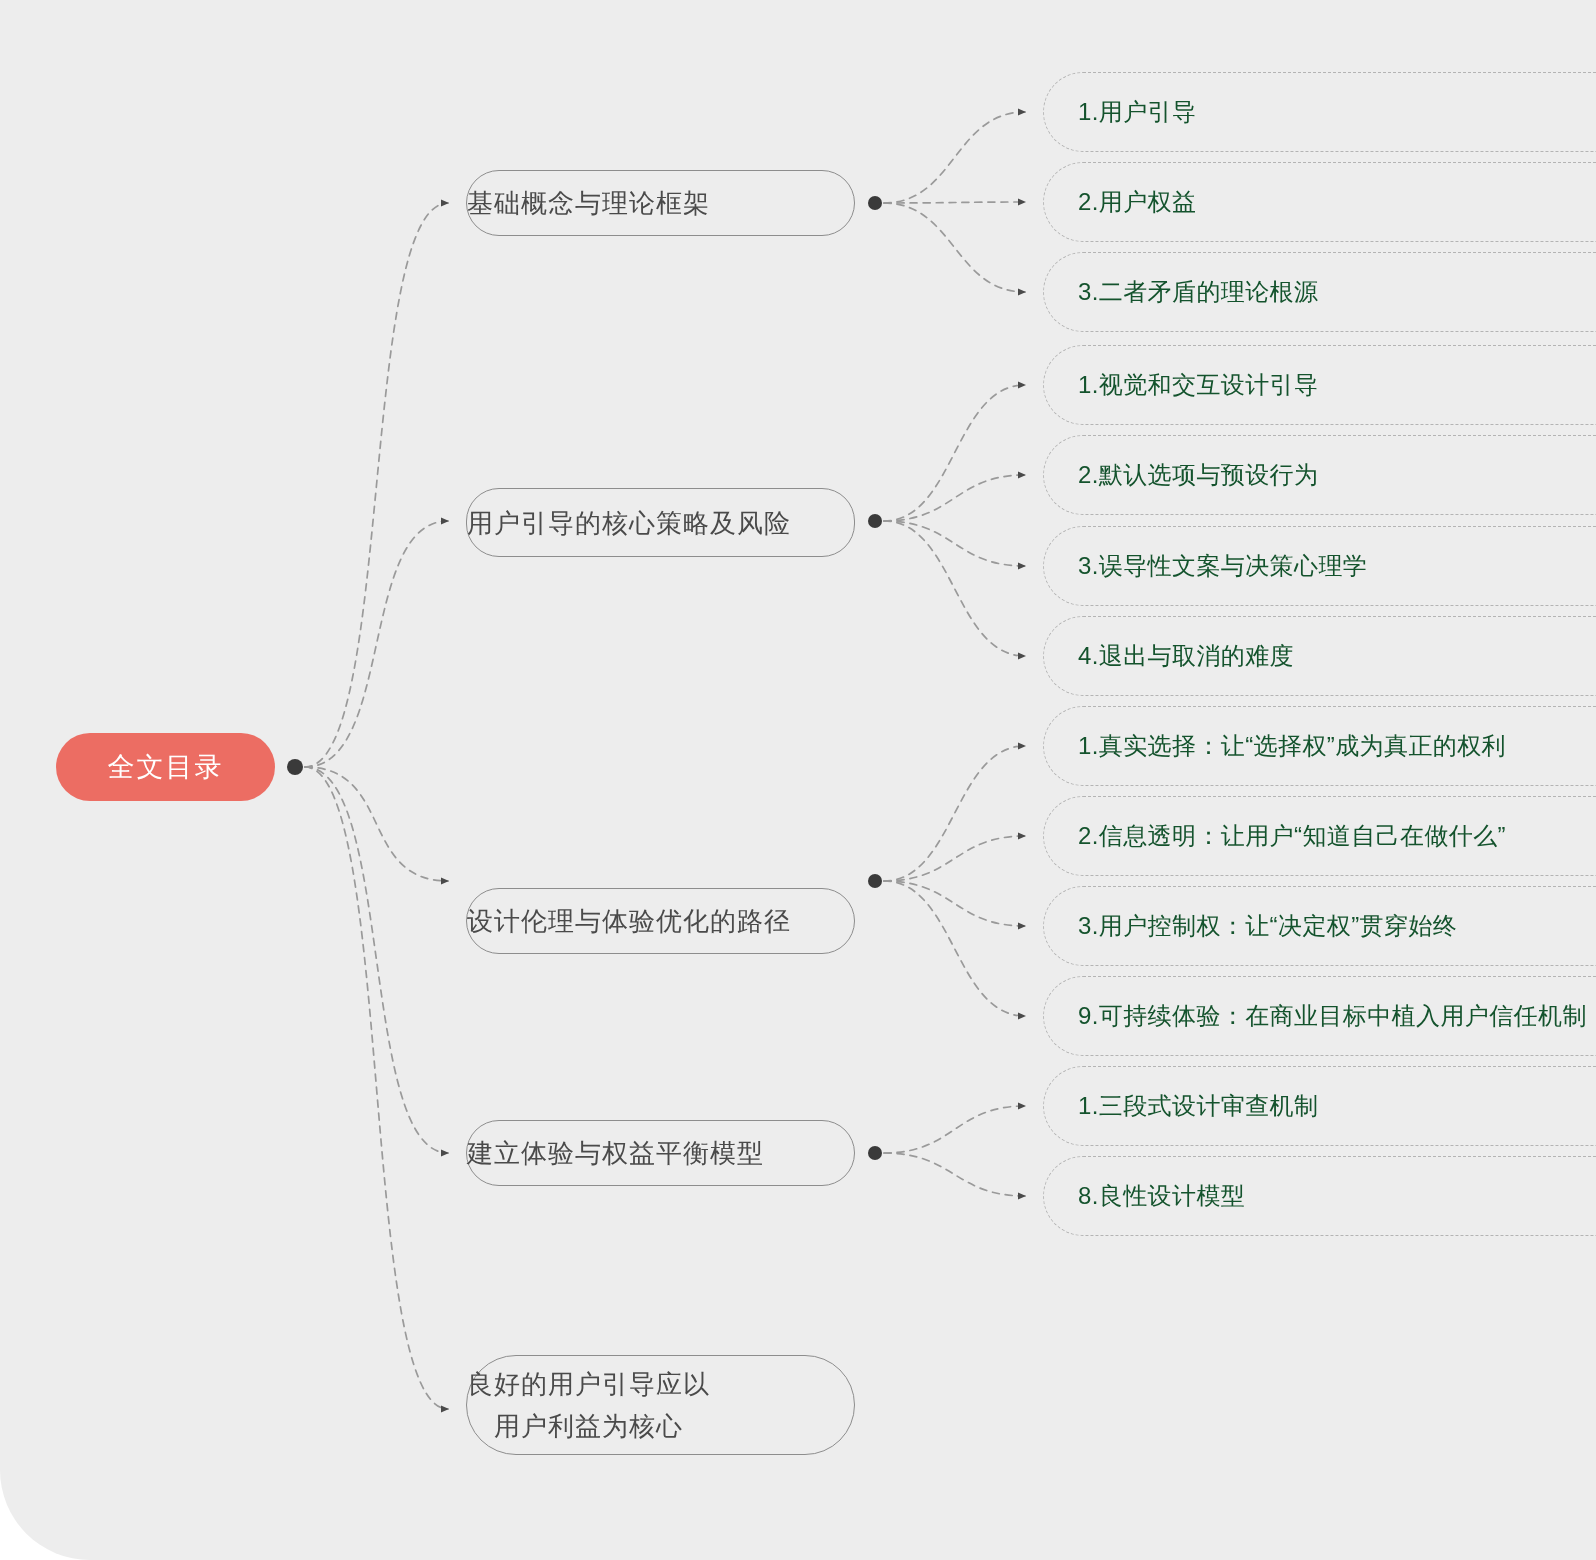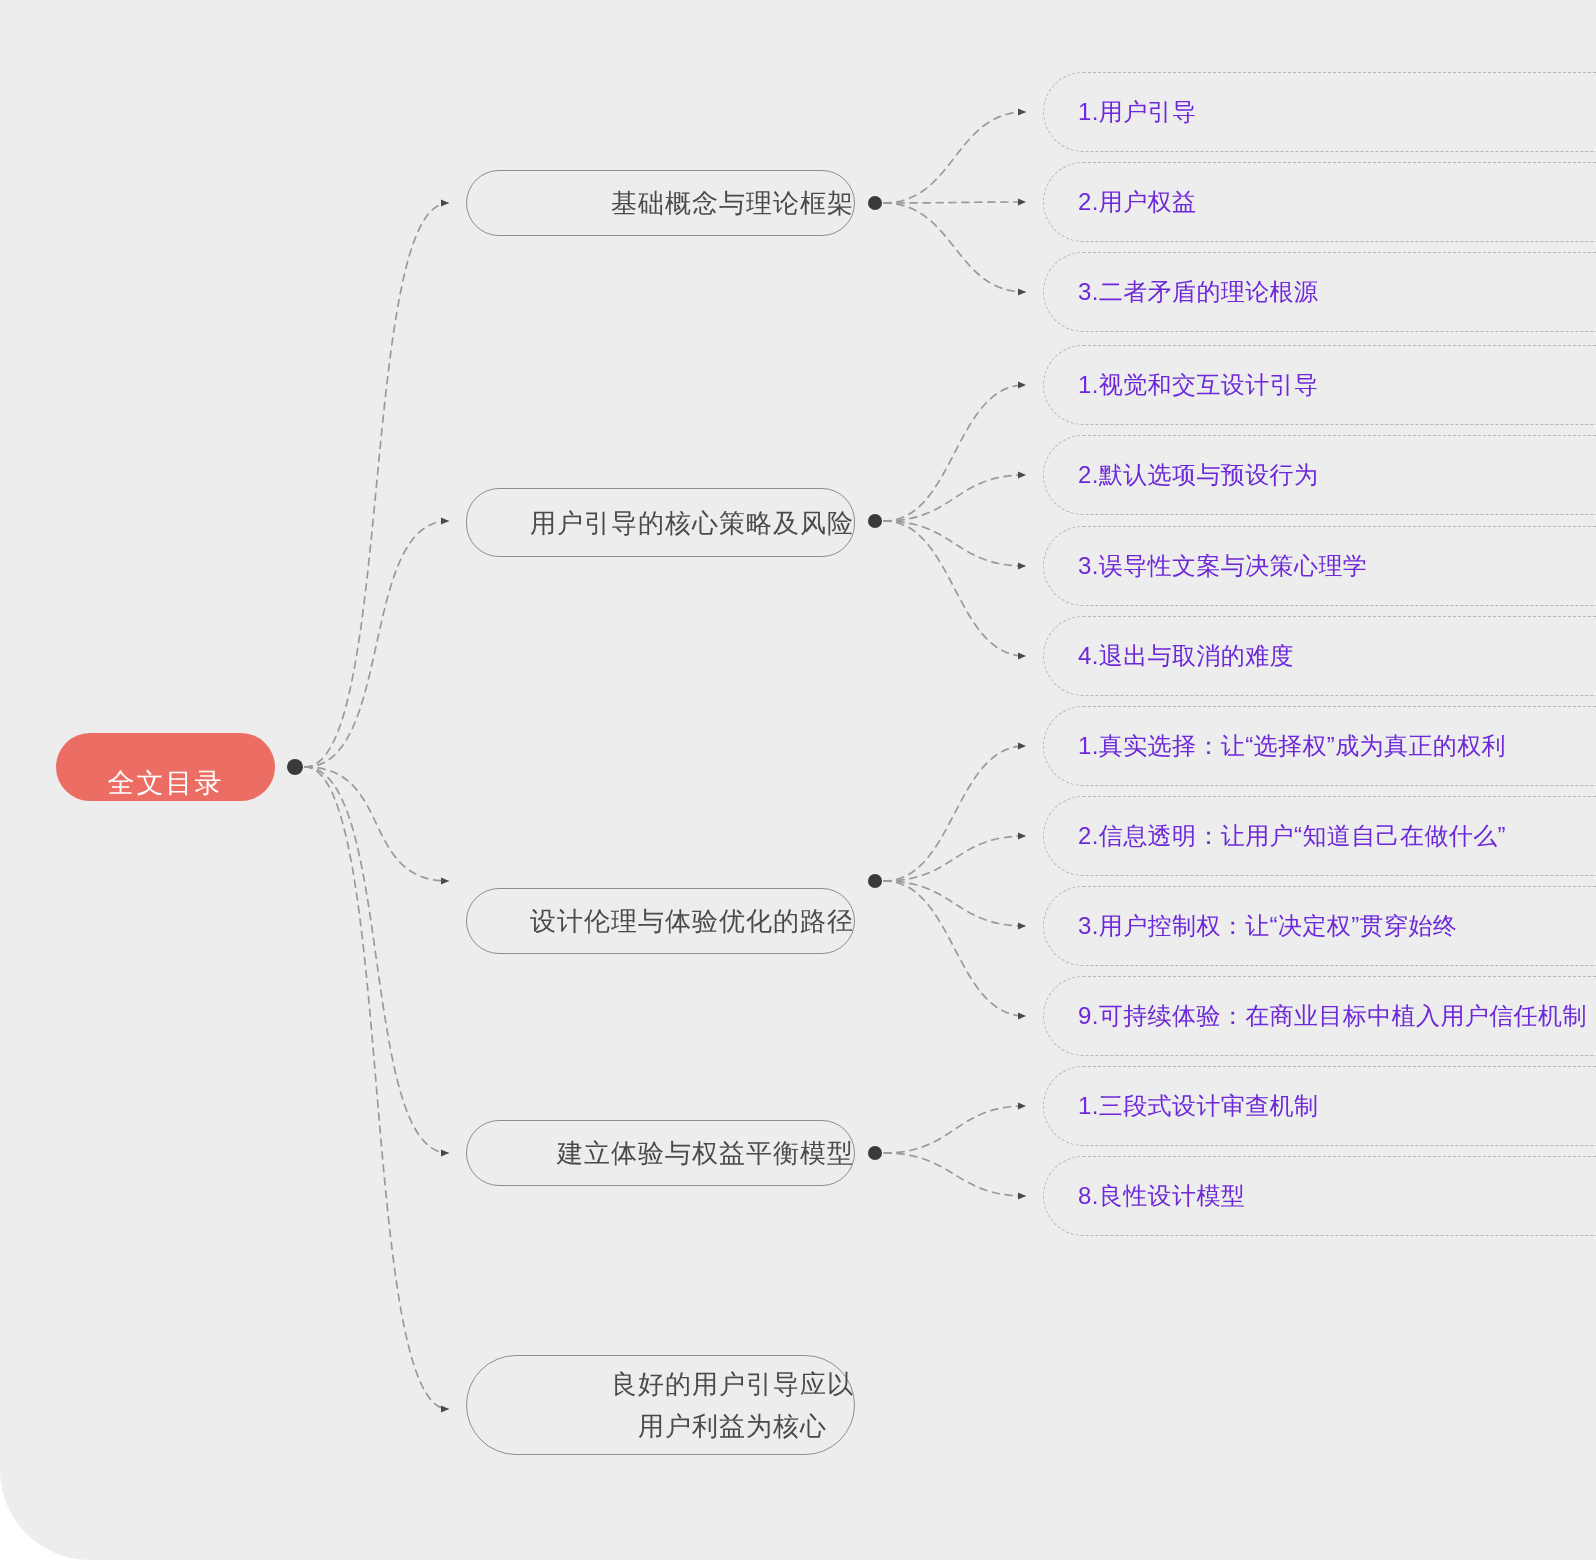--- a/index.html
+++ b/index.html
@@ -32,37 +32,36 @@
   }
   
   .node-root {
     left: 56px;
     top: 733px;
     width: 219px;
     height: 68px;
     background: #ec6d63;
     border-radius: 34px;
     justify-content: center;
-    align-items: flex-end;
   }
   .node-root .label {
     color: #ffffff;
     font-size: 27px;
     letter-spacing: 2px;
     font-weight: 400;
     white-space: nowrap;
   }
   
   .node-l2 {
     left: 466px;
     width: 389px;
     border: 1.6px solid #8d8d8d;
     border-radius: 36px;
     background: transparent;
-    justify-content: flex-end;
+    justify-content: flex-start;
   }
   .node-l2 .label {
     color: #4a4a4a;
     font-size: 26px;
     line-height: 42px;
     text-align: center;
     white-space: pre-line;
     letter-spacing: 1px;
   }
   
@@ -70,21 +69,21 @@
     left: 1043px;
     width: 700px;
     height: 80px;
     border: 1.6px dashed #b4b4b4;
     border-radius: 28px;
     background: transparent;
     justify-content: flex-start;
     padding-left: 34px;
   }
   .node-leaf .label {
-    color: #6d28d9;
+    color: #14532d;
     font-size: 24px;
     white-space: nowrap;
     letter-spacing: 0.4px;
   }
 </style>
 </head>
 <body>
 
 <div id="canvas">
 

